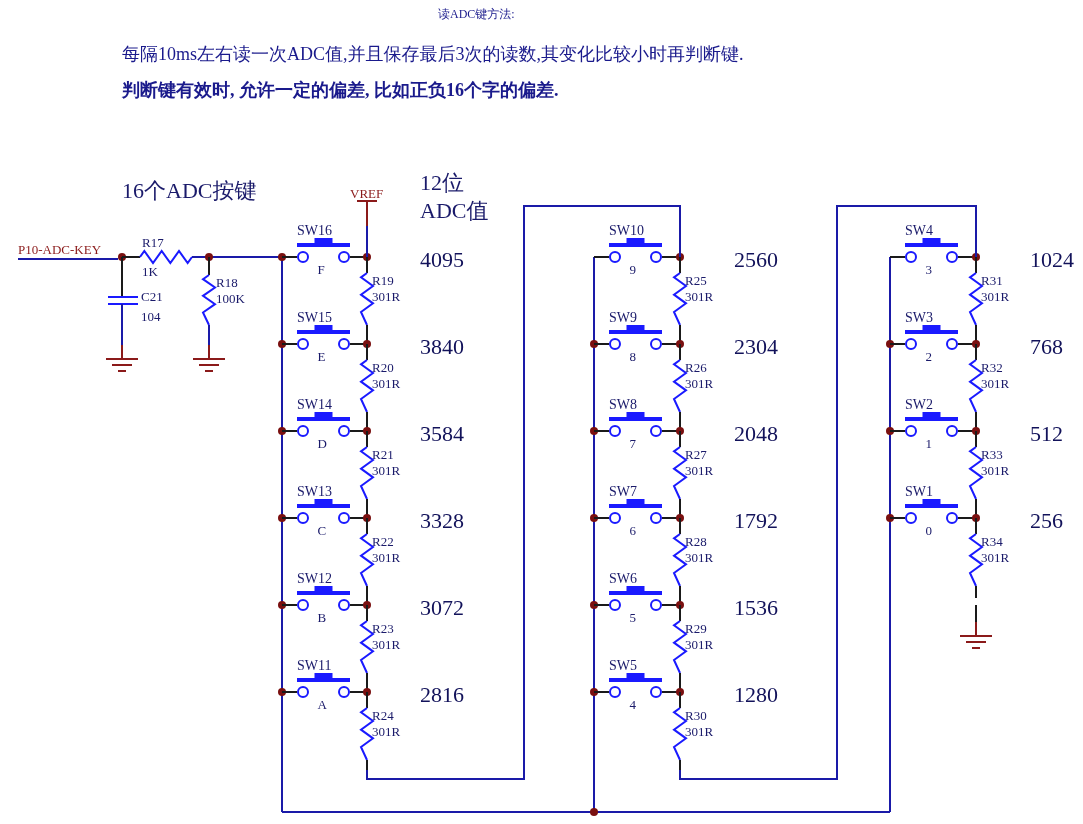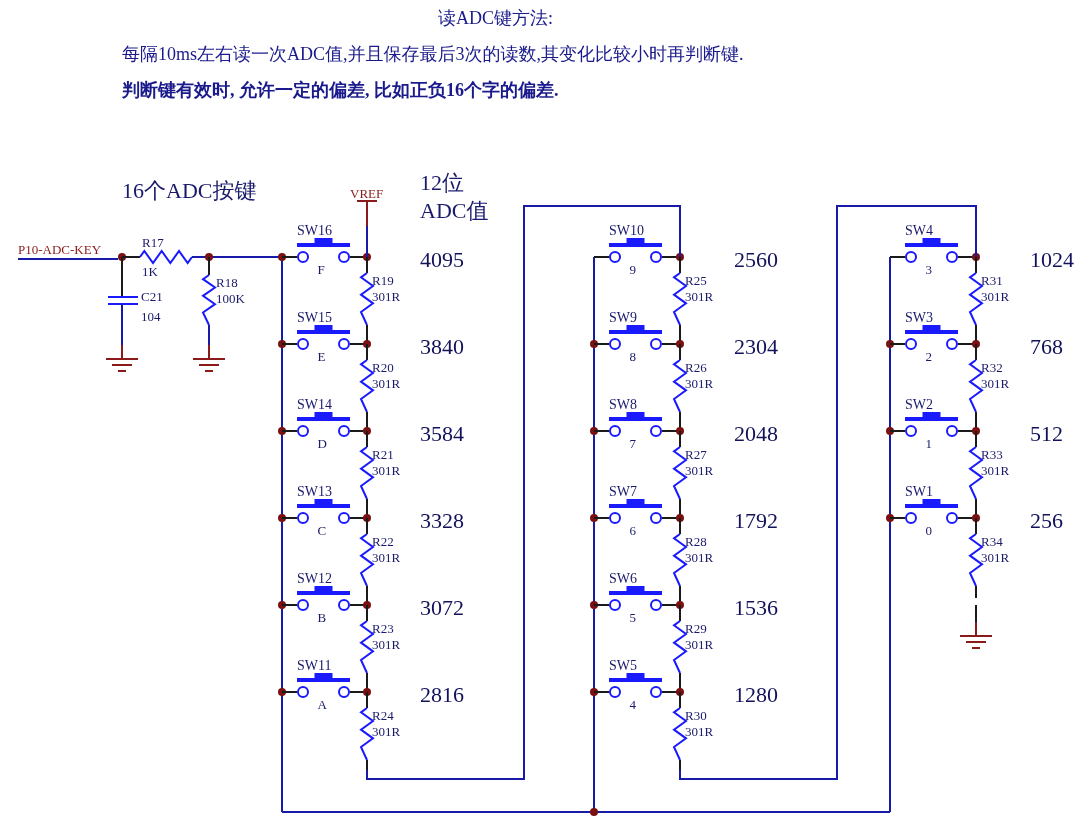--- a/index.html
+++ b/index.html
@@ -1,18 +1,18 @@
 <!DOCTYPE html>
 <html><head>
 <meta charset="utf-8">
 <style>
   html, body { margin: 0; padding: 0; background: #ffffff; }
   body { width: 1083px; height: 824px; position: relative; overflow: hidden; font-family: "Liberation Serif", "DejaVu Serif", serif; }
   .notes { position: absolute; left: 0; top: 0; width: 1083px; color: #1a1a8c; }
-  .note-title { position: absolute; left: 438px; top: 6px; font-size: 18px; white-space: nowrap; }
+  .note-title { position: absolute; left: 438px; top: 6px; font-size: 12px; white-space: nowrap; }
   .note-line1 { position: absolute; left: 122px; top: 42px; font-size: 18px; white-space: nowrap; }
   .note-line2 { position: absolute; left: 122px; top: 78px; font-size: 18px; white-space: nowrap; font-weight: bold; }
   svg#schematic { position: absolute; left: 0; top: 0; }
   .wire-blue { stroke: #1a1aa8; stroke-width: 2; fill: none; }
   .wire-black { stroke: #1a1a1a; stroke-width: 2; fill: none; }
   .wire-red { stroke: #8b1a1a; stroke-width: 2; fill: none; }
   .res { stroke: #1a1aff; stroke-width: 2; fill: none; }
   .sw-bar { fill: #1a1aff; }
   .sw-pin { stroke: #1a1aff; stroke-width: 2; fill: #fff; }
   .junction { fill: #7a1010; }

